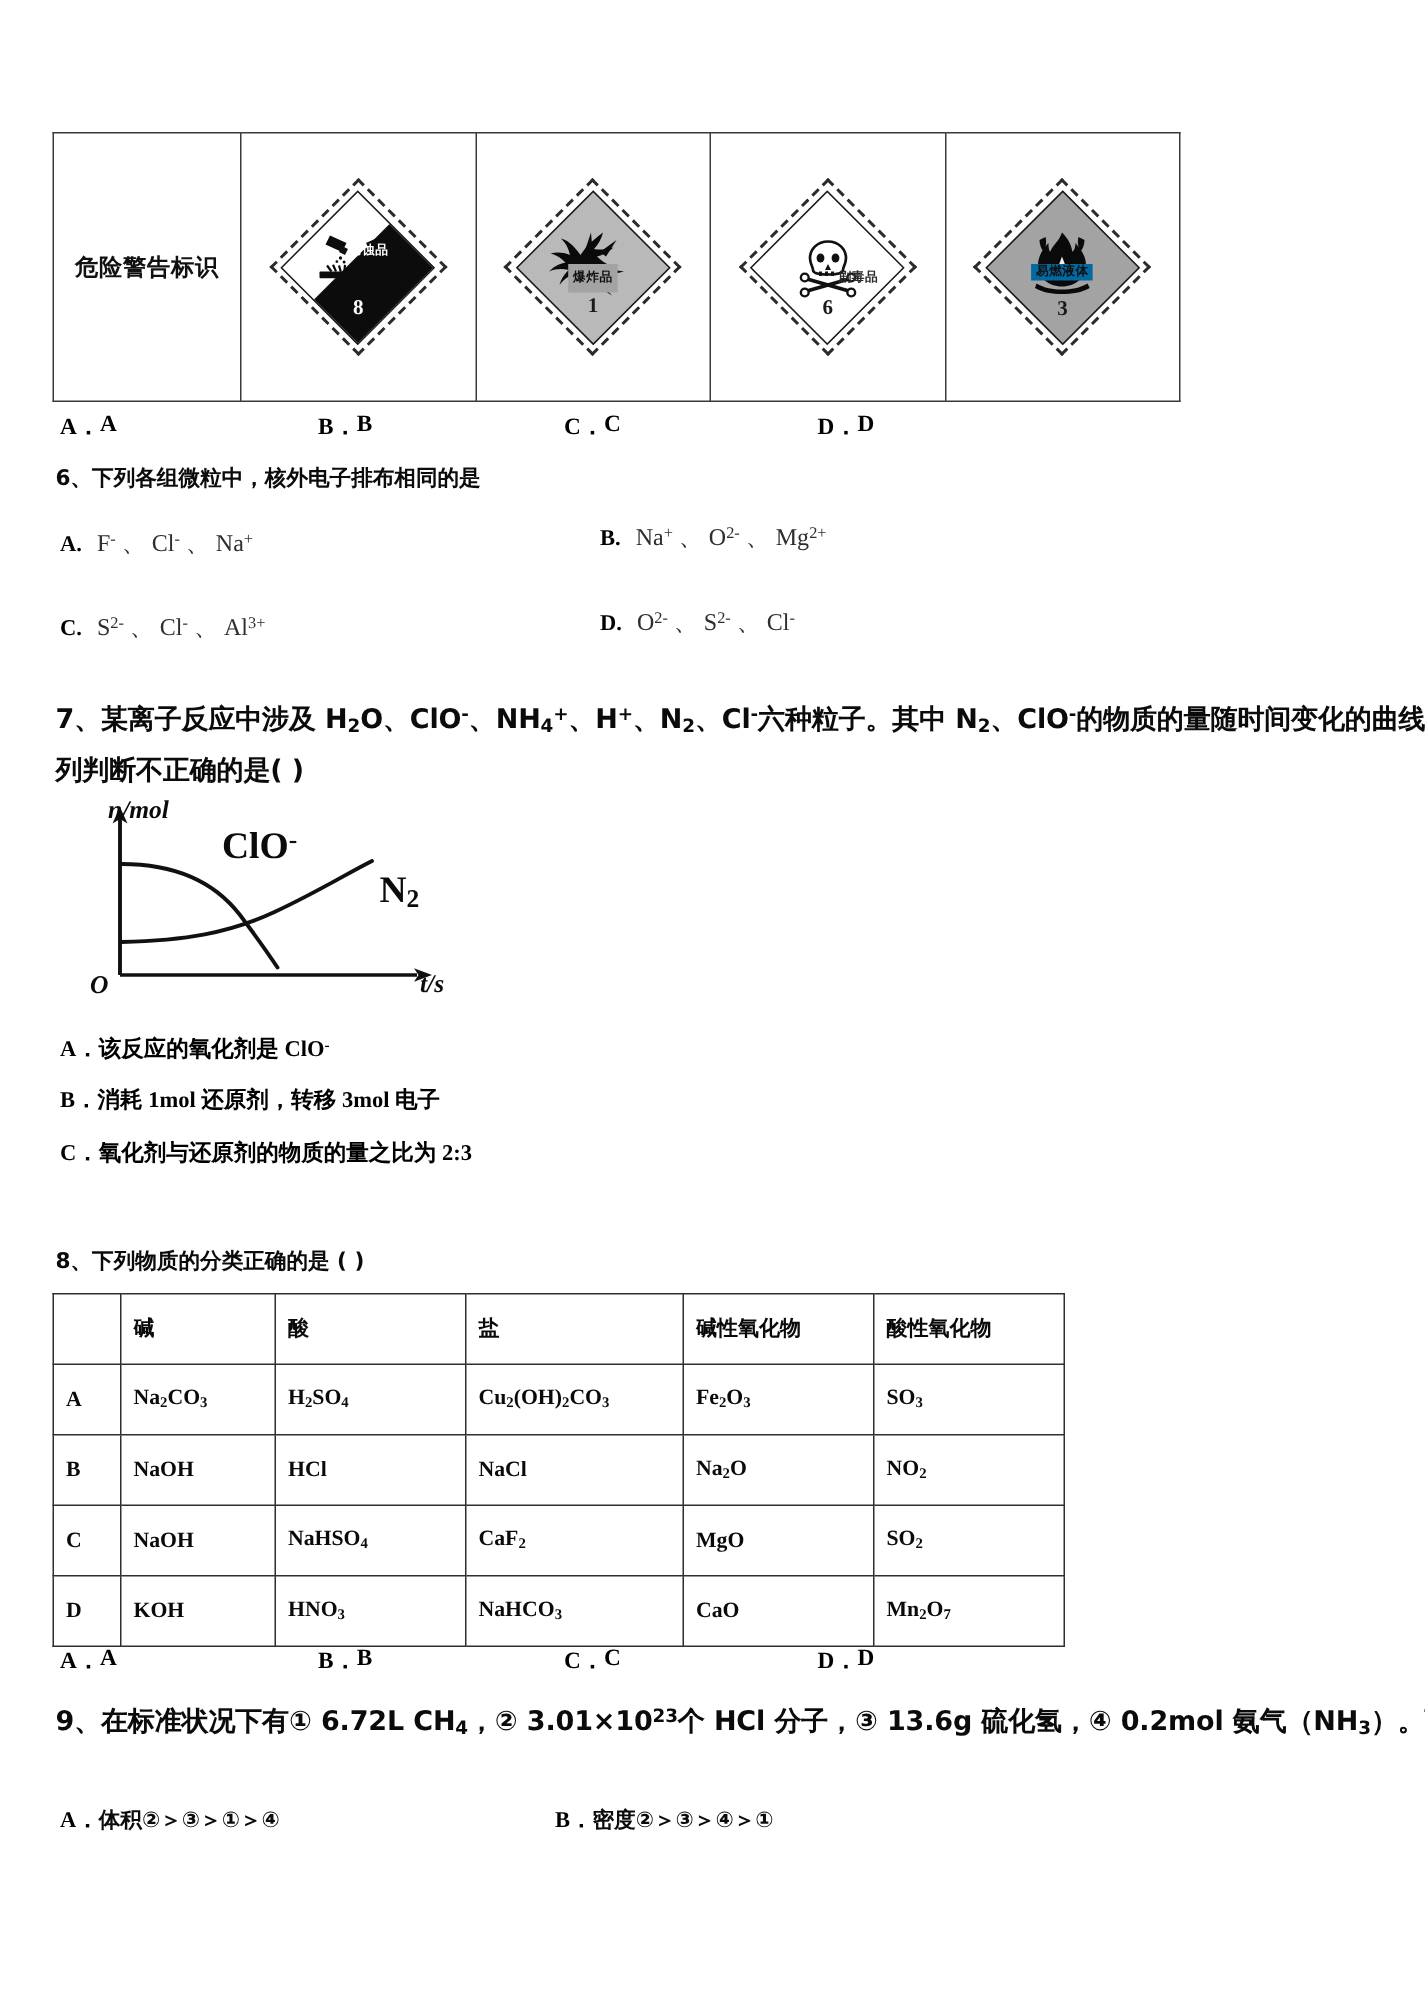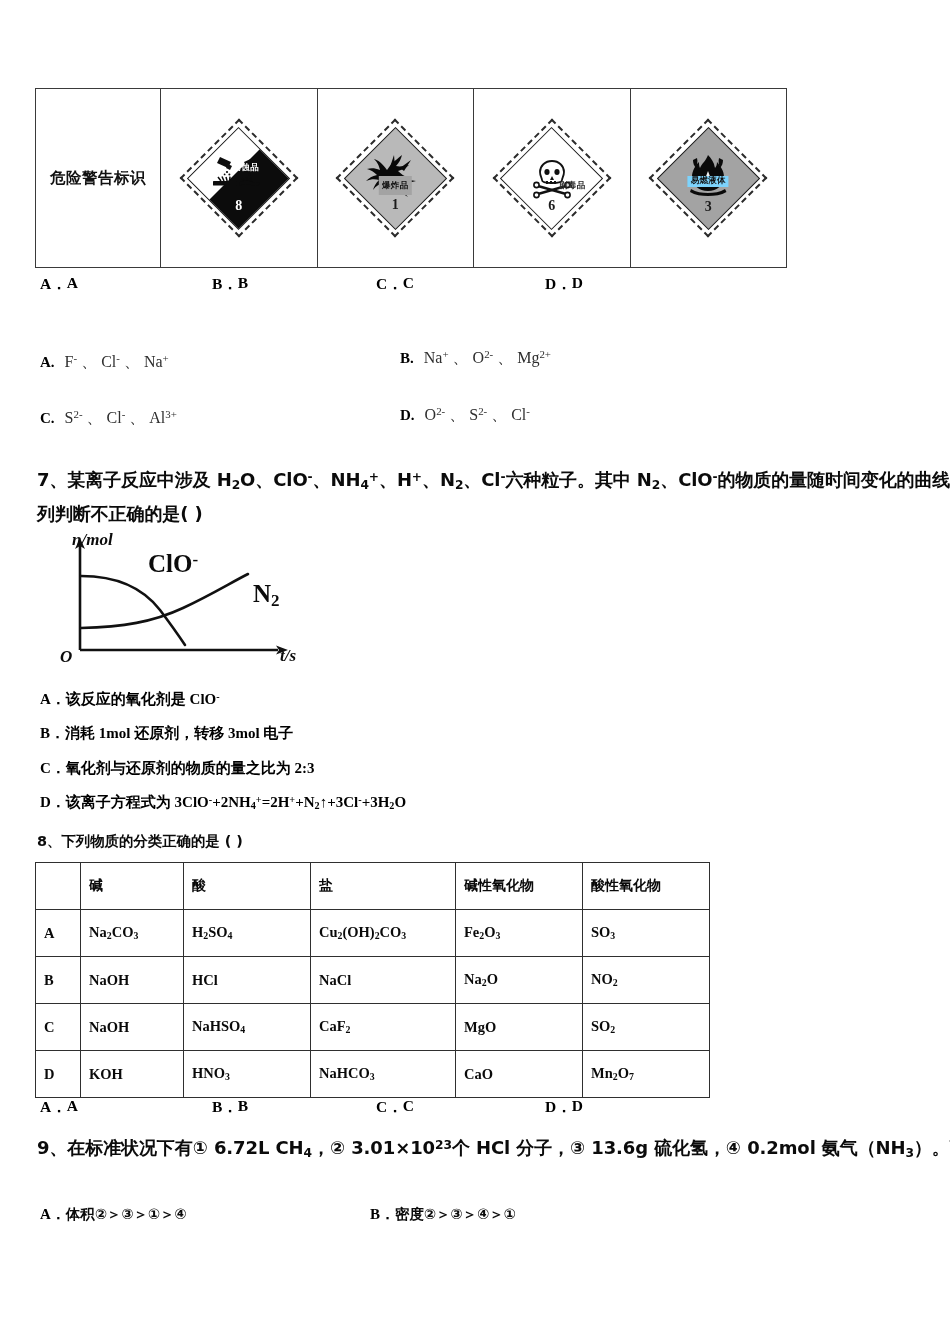--- a/index.html
+++ b/index.html
@@ -137,23 +137,22 @@
     padding: 5px 3px;
   }
   .pl-explosive .pl-number { top: 79px; color: #1a1a1a; }
   
   .pl-poison .pl-cnlabel { top: 62px; color: #2a2a2a; padding-left: 41px; }
   .pl-poison .pl-number { top: 80px; color: #1a1a1a; }
   
   .pl-flammable .pl-cnlabel {
     top: 57px;
     color: #111;
-    background: #7dd3fc;
+    background: #0369a1;
     padding: 1px 3px;
-    font-family: Liberation Mono, monospace;
   }
   .pl-flammable .pl-number { top: 81px; color: #1a1a1a; }
 
   
   .abs { position: absolute; }
   .qtext {
     font-family: "DejaVu Sans", sans-serif;
     font-size: 14.4px;
     font-weight: 700;
     color: #0b0b0b;
@@ -367,20 +366,23 @@
       <b>B．</b><span>B</span>
     </span>
     <span style="left:336px;">
       <b>C．</b><span>C</span>
     </span>
     <span style="left:505px;">
       <b>D．</b><span>D</span>
     </span>
   </div>
 
+  <div class="abs qtext" style="left:37px; top:308px;">
+    <span>6、</span><span>下列各组微粒中，核外电子排布相同的是</span>
+  </div>
 
   <div class="abs" style="left:40px; top:352px;">
     <span class="opt-label">A.</span>
     <span class="light-ion" style="margin-left:6px;">F<sup>-</sup> 、 Cl<sup>-</sup> 、 Na<sup>+</sup></span>
   </div>
   <div class="abs" style="left:400px; top:348px;">
     <span class="opt-label">B.</span>
     <span class="light-ion" style="margin-left:6px;">Na<sup>+</sup> 、 O<sup>2-</sup> 、 Mg<sup>2+</sup></span>
   </div>
   <div class="abs" style="left:40px; top:408px;">
@@ -418,23 +420,20 @@
   </div>
 
   <div class="abs opt-row" style="left:40px; top:690px;">
     <span>A．</span><span class="serif-formula">该反应的氧化剂是 ClO<sup>-</sup></span>
   </div>
   <div class="abs opt-row" style="left:40px; top:724px;text-align:center;">
     <span>B．</span><span class="serif-formula">消耗 1mol 还原剂，转移 3mol 电子</span>
   </div>
   <div class="abs opt-row" style="left:40px; top:759px;">
     <span>C．</span><span class="serif-formula">氧化剂与还原剂的物质的量之比为 2:3</span>
-  </div>
-  <div class="abs opt-row" style="left:40px; top:793px;">
-    <span>D．</span><span class="serif-formula">该离子方程式为 3ClO<sup>-</sup>+2NH<sub>4</sub><sup>+</sup>=2H<sup>+</sup>+N<sub>2</sub>↑+3Cl<sup>-</sup>+3H<sub>2</sub>O</span>
   </div>
 
   <div class="abs qtext" style="left:37px; top:830px;">
     <span>8、</span><span>下列物质的分类正确的是 (    )</span>
   </div>
 
   <table class="class-table">
     <tbody>
         <tr>
       <th class="ct-c0"></th>

